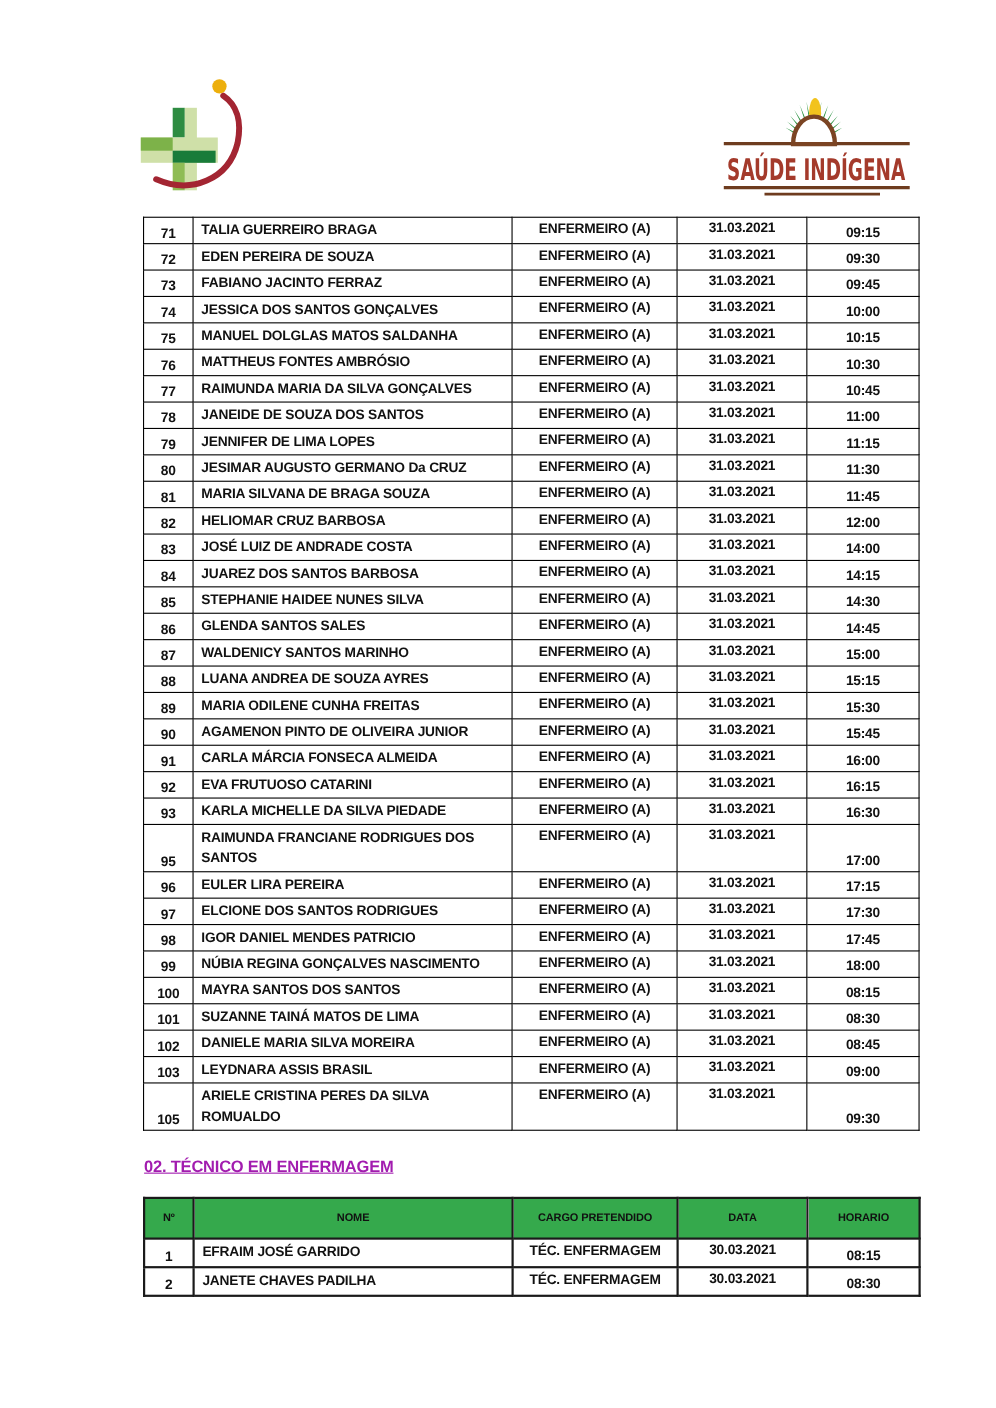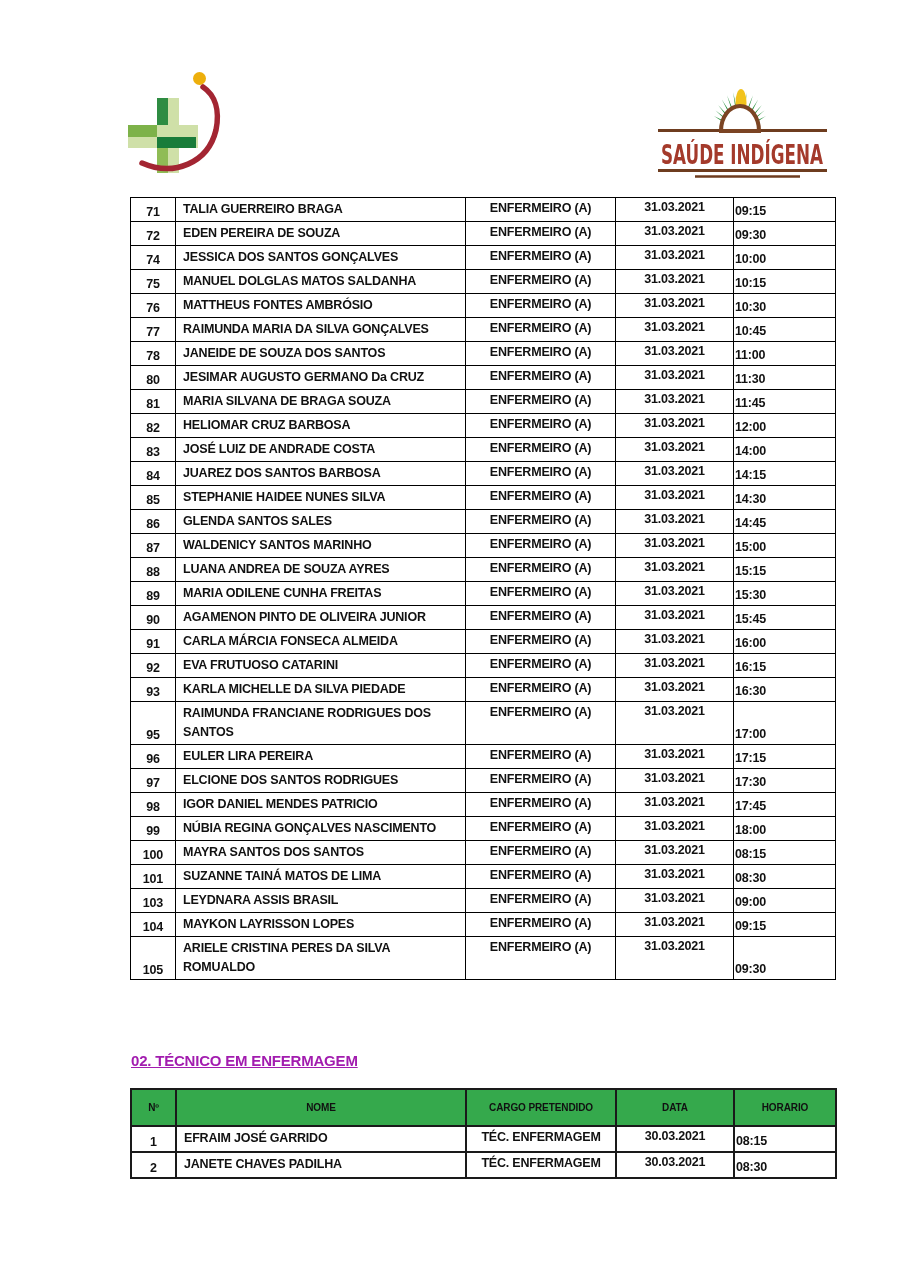--- a/index.html
+++ b/index.html
@@ -24,21 +24,21 @@
   #table2 tbody tr{height:26px;}
   #table2 thead tr{height:37px;}
   #table2 th{
     background:var(--header-green,#35A94C);
     text-align:center;vertical-align:middle;font-size:10px;letter-spacing:-0.1px;
   }
   td.c-n{text-align:center;vertical-align:bottom;padding:0 0 2px 0;margin-left:16px;}
   td.c-name{text-align:left;vertical-align:top;padding:2px 4px 2px 7px;line-height:19px;}
   td.c-cargo{text-align:center;vertical-align:top;padding-top:3px;}
   td.c-date{text-align:center;vertical-align:top;padding-top:2px;margin-top:44px;}
-  td.c-time{text-align:left;vertical-align:bottom;padding-bottom:3px;}
+  td.c-time{text-align:center;vertical-align:bottom;padding-bottom:3px;}
 
   .section-heading{
     position:absolute;left:131px;top:1052px;font-size:15px;font-weight:bold;
     text-decoration:underline;letter-spacing:-0.2px;color:#a21caf;
   }
 </style>
 </head>
 <body>
 
 <div class="page">
@@ -100,20 +100,27 @@
           <td class="c-time">09:15</td>
         </tr>
         <tr>
           <td class="c-n">72</td>
           <td class="c-name">EDEN PEREIRA DE SOUZA</td>
           <td class="c-cargo">ENFERMEIRO (A)</td>
           <td class="c-date">31.03.2021</td>
           <td class="c-time">09:30</td>
         </tr>
         <tr>
+          <td class="c-n">73</td>
+          <td class="c-name">FABIANO JACINTO FERRAZ</td>
+          <td class="c-cargo">ENFERMEIRO (A)</td>
+          <td class="c-date">31.03.2021</td>
+          <td class="c-time">09:45</td>
+        </tr>
+        <tr>
           <td class="c-n">74</td>
           <td class="c-name">JESSICA DOS SANTOS GONÇALVES</td>
           <td class="c-cargo">ENFERMEIRO (A)</td>
           <td class="c-date">31.03.2021</td>
           <td class="c-time">10:00</td>
         </tr>
         <tr>
           <td class="c-n">75</td>
           <td class="c-name">MANUEL DOLGLAS MATOS SALDANHA</td>
           <td class="c-cargo">ENFERMEIRO (A)</td>
@@ -135,20 +142,27 @@
           <td class="c-time">10:45</td>
         </tr>
         <tr>
           <td class="c-n">78</td>
           <td class="c-name">JANEIDE DE SOUZA DOS SANTOS</td>
           <td class="c-cargo">ENFERMEIRO (A)</td>
           <td class="c-date">31.03.2021</td>
           <td class="c-time">11:00</td>
         </tr>
         <tr>
+          <td class="c-n">79</td>
+          <td class="c-name">JENNIFER DE LIMA LOPES</td>
+          <td class="c-cargo">ENFERMEIRO (A)</td>
+          <td class="c-date">31.03.2021</td>
+          <td class="c-time">11:15</td>
+        </tr>
+        <tr>
           <td class="c-n">80</td>
           <td class="c-name">JESIMAR AUGUSTO GERMANO Da CRUZ</td>
           <td class="c-cargo">ENFERMEIRO (A)</td>
           <td class="c-date">31.03.2021</td>
           <td class="c-time">11:30</td>
         </tr>
         <tr>
           <td class="c-n">81</td>
           <td class="c-name">MARIA SILVANA DE BRAGA SOUZA</td>
           <td class="c-cargo">ENFERMEIRO (A)</td>
@@ -282,32 +296,32 @@
           <td class="c-time">08:15</td>
         </tr>
         <tr>
           <td class="c-n">101</td>
           <td class="c-name">SUZANNE TAINÁ MATOS DE LIMA</td>
           <td class="c-cargo">ENFERMEIRO (A)</td>
           <td class="c-date">31.03.2021</td>
           <td class="c-time">08:30</td>
         </tr>
         <tr>
+          <td class="c-n">102</td>
+          <td class="c-name">DANIELE MARIA SILVA MOREIRA</td>
+          <td class="c-cargo">ENFERMEIRO (A)</td>
+          <td class="c-date">31.03.2021</td>
+          <td class="c-time">08:45</td>
+        </tr>
+        <tr>
           <td class="c-n">103</td>
           <td class="c-name">LEYDNARA ASSIS BRASIL</td>
           <td class="c-cargo">ENFERMEIRO (A)</td>
           <td class="c-date">31.03.2021</td>
           <td class="c-time">09:00</td>
-        </tr>
-        <tr>
-          <td class="c-n">104</td>
-          <td class="c-name">MAYKON LAYRISSON LOPES</td>
-          <td class="c-cargo">ENFERMEIRO (A)</td>
-          <td class="c-date">31.03.2021</td>
-          <td class="c-time">09:15</td>
         </tr>
         <tr>
           <td class="c-n">105</td>
           <td class="c-name">ARIELE CRISTINA PERES DA SILVA ROMUALDO</td>
           <td class="c-cargo">ENFERMEIRO (A)</td>
           <td class="c-date">31.03.2021</td>
           <td class="c-time">09:30</td>
         </tr>
       </tbody>
   </table>

